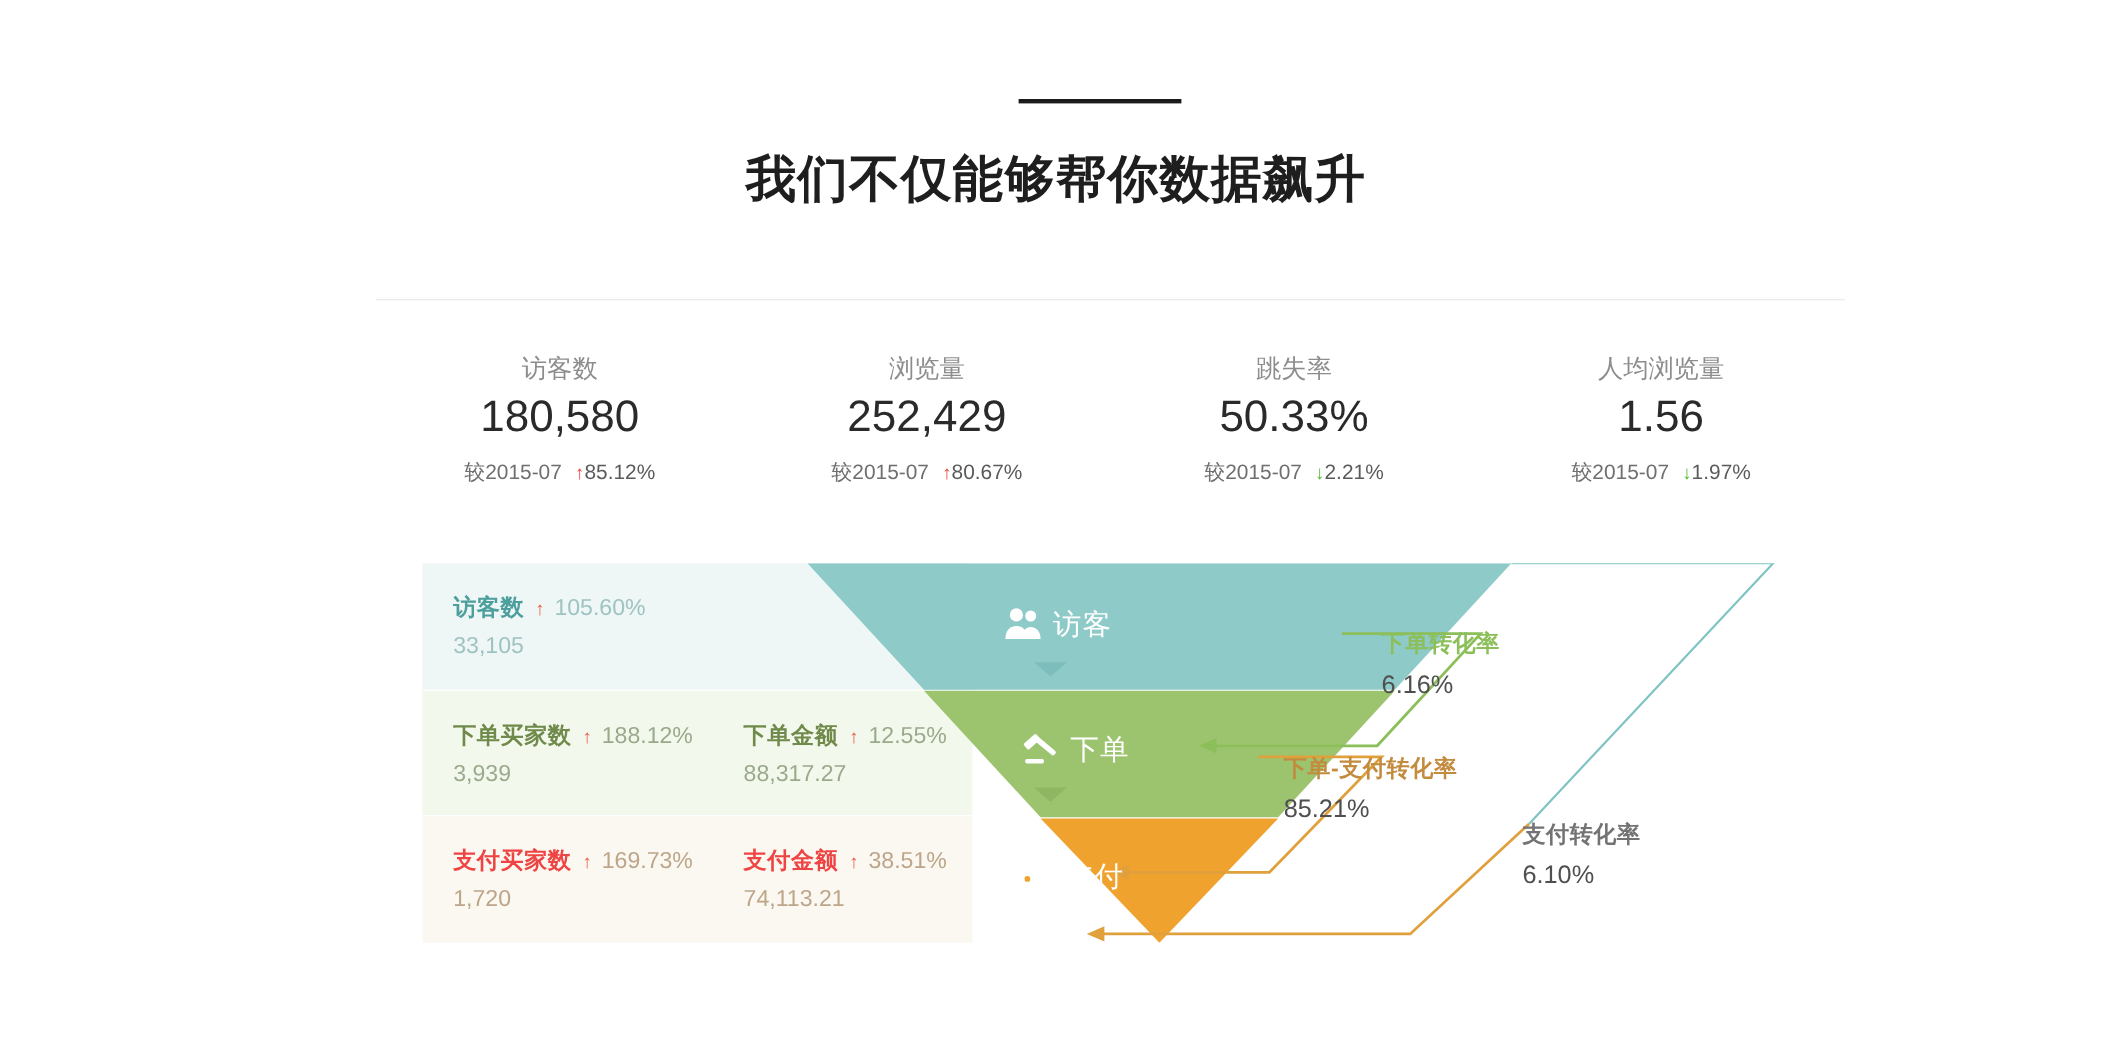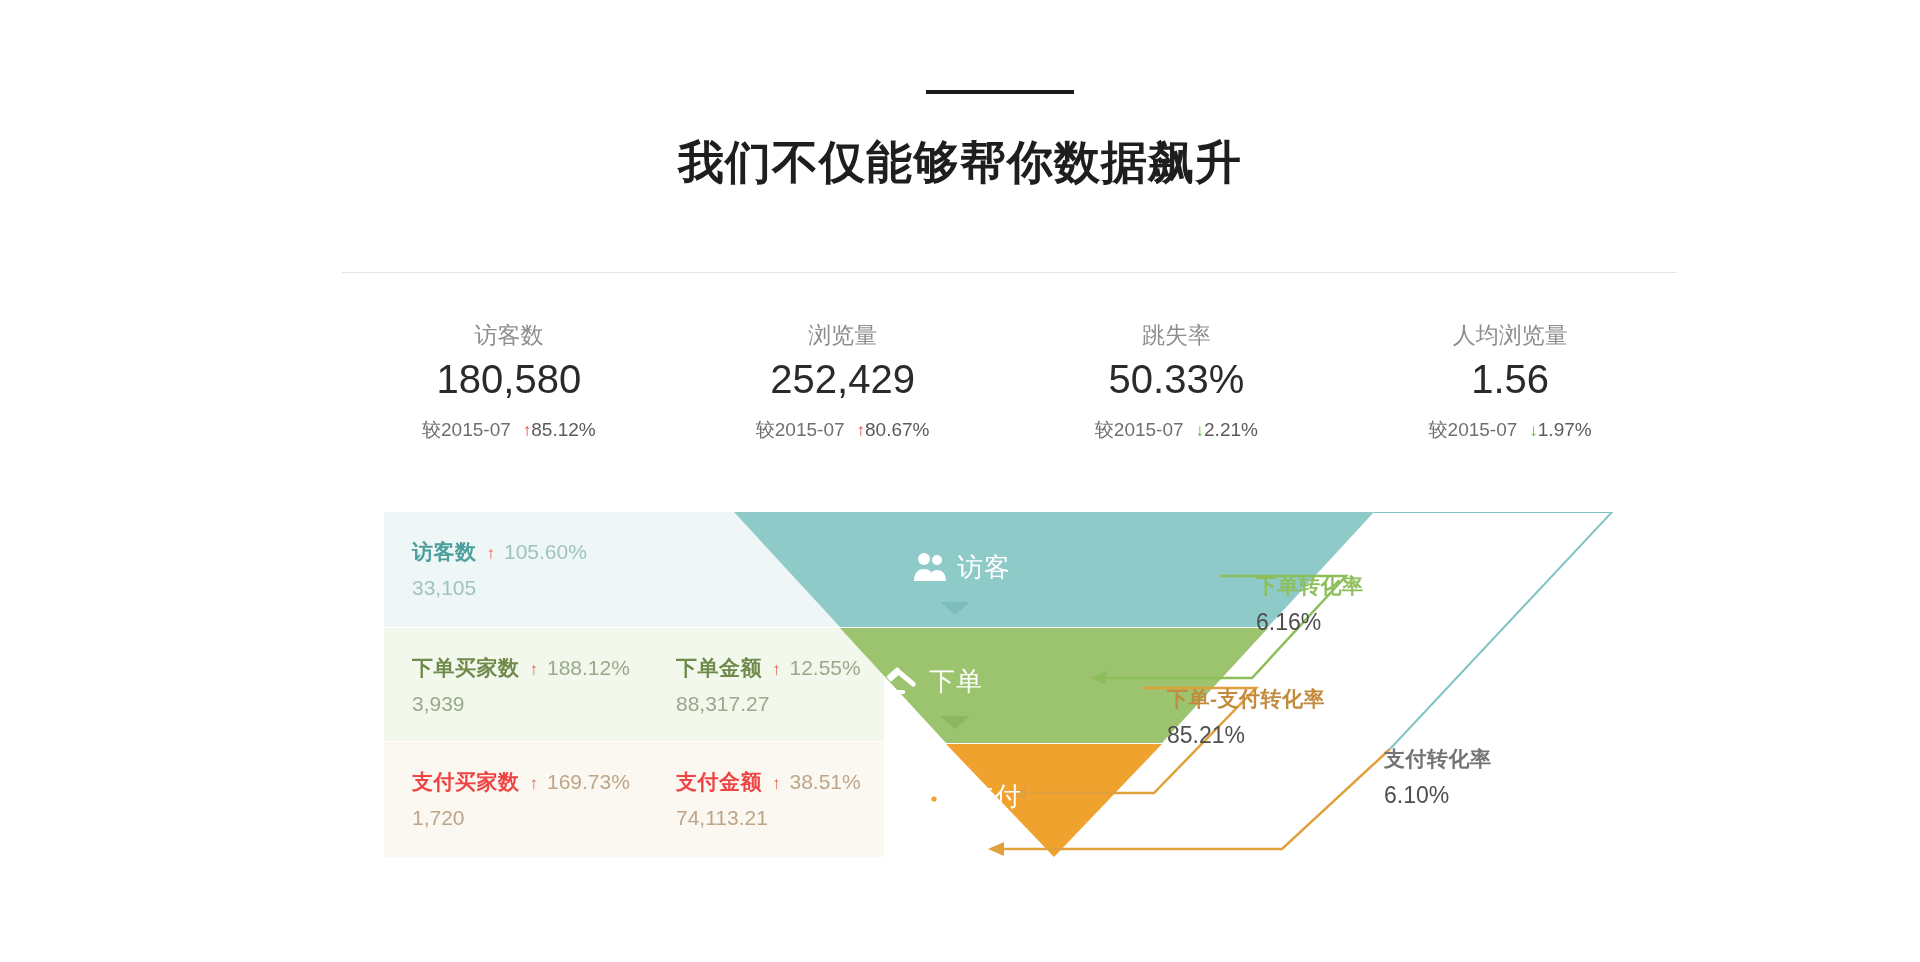--- a/index.html
+++ b/index.html
@@ -166,21 +166,21 @@
   }
   .stage-label {
     font-size: 26px;
     line-height: 30px;
     color: #ffffff;
     font-weight: 400;
     letter-spacing: 1px;
   }
   .stage-icon { width: 36px; height: 32px; display: block; }
   .stage-1 { left: 528px; top: 39px; }
-  .stage-2 { left: 500px; top: 153px; }
+  .stage-2 { left: 544px; top: 153px; }
   .stage-3 { left: 525px; top: 268px; gap: 23px; }
 
   .stage-caret {
     position: absolute;
     width: 0; height: 0;
     border-left: 15px solid transparent;
     border-right: 15px solid transparent;
   }
   .caret-1 { left: 556px; top: 90px;  border-top: 13px solid #7dbdbb; }
   .caret-2 { left: 556px; top: 204px; border-top: 13px solid #8fb763; }

